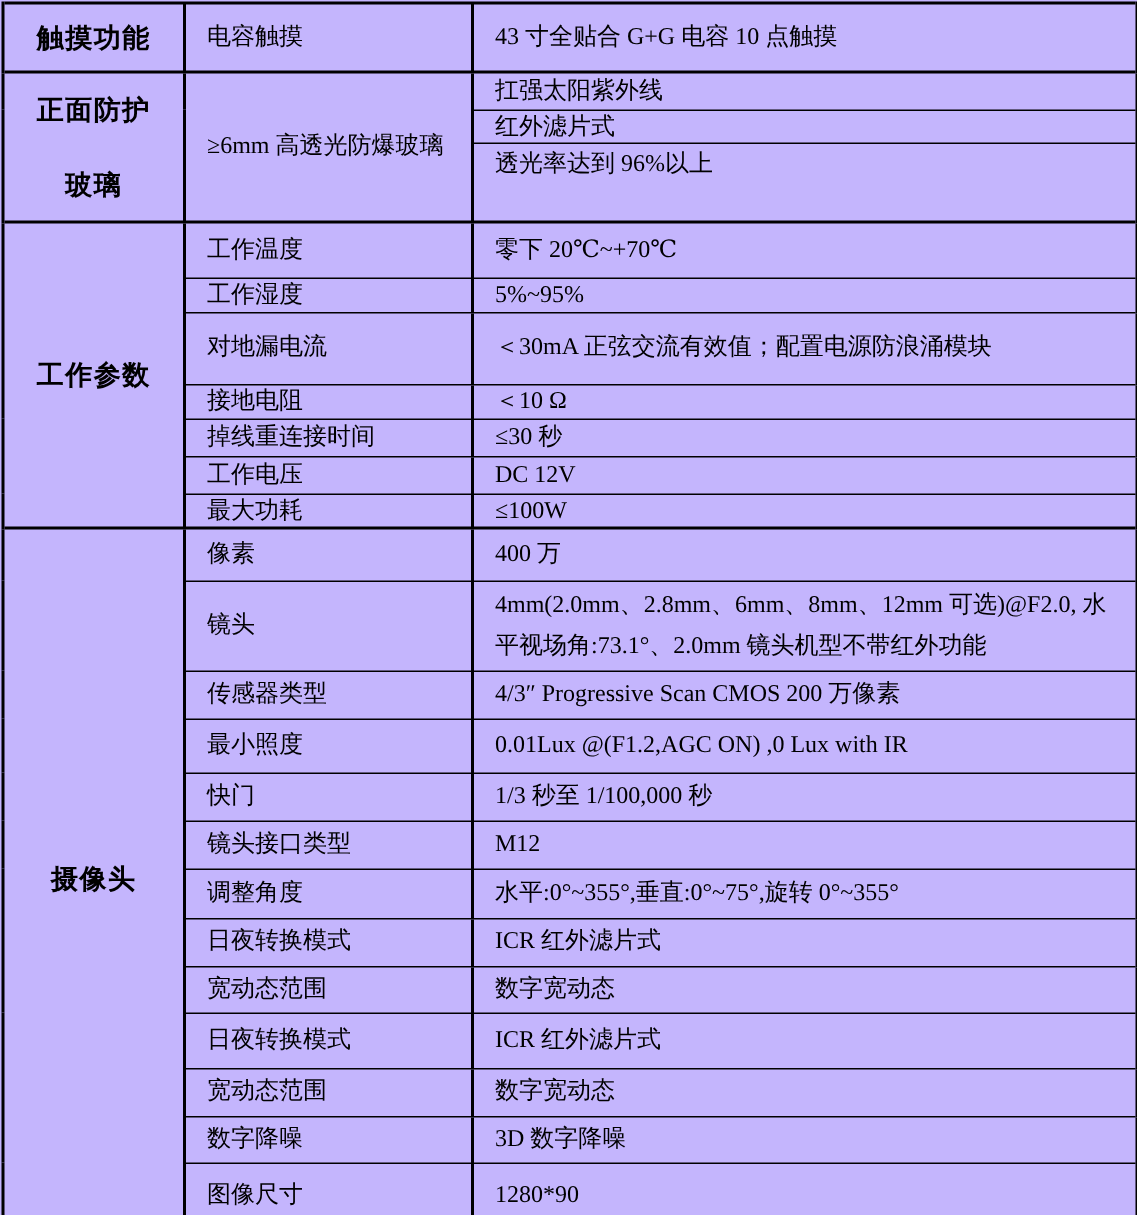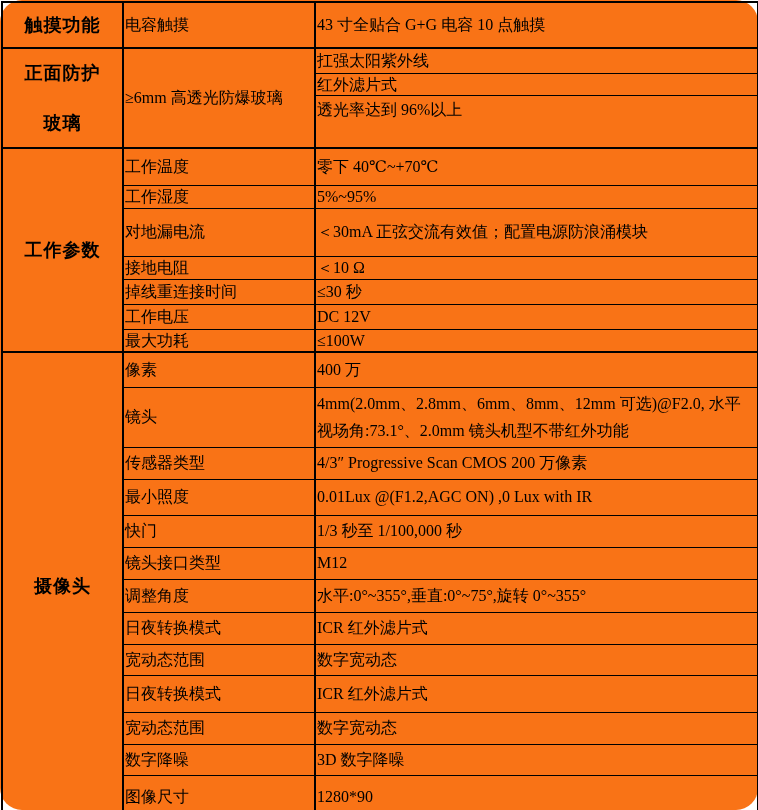--- a/index.html
+++ b/index.html
@@ -3,42 +3,41 @@
 <meta charset="utf-8">
 <style>
   html, body {
     margin: 0;
     padding: 0;
     background: #ffffff;
   }
   .page {
     width: 758px;
     height: 810px;
-    background: #f97316;
+    background: #c4b5fd;
     box-sizing: border-box;
     padding: 1px 0 0 1px;
-    border-radius: 22px;
   }
   table.spec {
     border-collapse: collapse;
     table-layout: fixed;
     width: 756px;
     border: 2px solid #000;
     font-family: "Liberation Serif", "DejaVu Serif", serif;
     color: #000;
   }
   col.c1 { width: 121px; }
   col.c2 { width: 192px; }
   col.c3 { width: 443px; }
   td {
     border-top: 1px solid #000;
     border-bottom: 1px solid #000;
     border-left: 2px solid #000;
     border-right: 2px solid #000;
-    padding: 0 1px;
+    padding: 0 14px;
     font-size: 16px;
     line-height: 1.35;
     vertical-align: middle;
     overflow: hidden;
     word-break: break-all;
   }
   tr.sec > td { border-top: 2px solid #000; }
   td.cat {
     font-weight: bold;
     font-size: 18px;
@@ -79,21 +78,21 @@
     <tr style="height:22px">
       <td>红外滤片式</td>
     </tr>
     <tr style="height:52px">
       <td class="vtop">透光率达到 96%以上</td>
     </tr>
 
     <tr class="sec" style="height:38px">
       <td class="cat" rowspan="7">工作参数</td>
       <td>工作温度</td>
-      <td>零下 40℃~+70℃</td>
+      <td>零下 20℃~+70℃</td>
     </tr>
     <tr style="height:22px">
       <td>工作湿度</td>
       <td>5%~95%</td>
     </tr>
     <tr style="height:48px">
       <td>对地漏电流</td>
       <td>＜30mA 正弦交流有效值；配置电源防浪涌模块</td>
     </tr>
     <tr style="height:23px">

